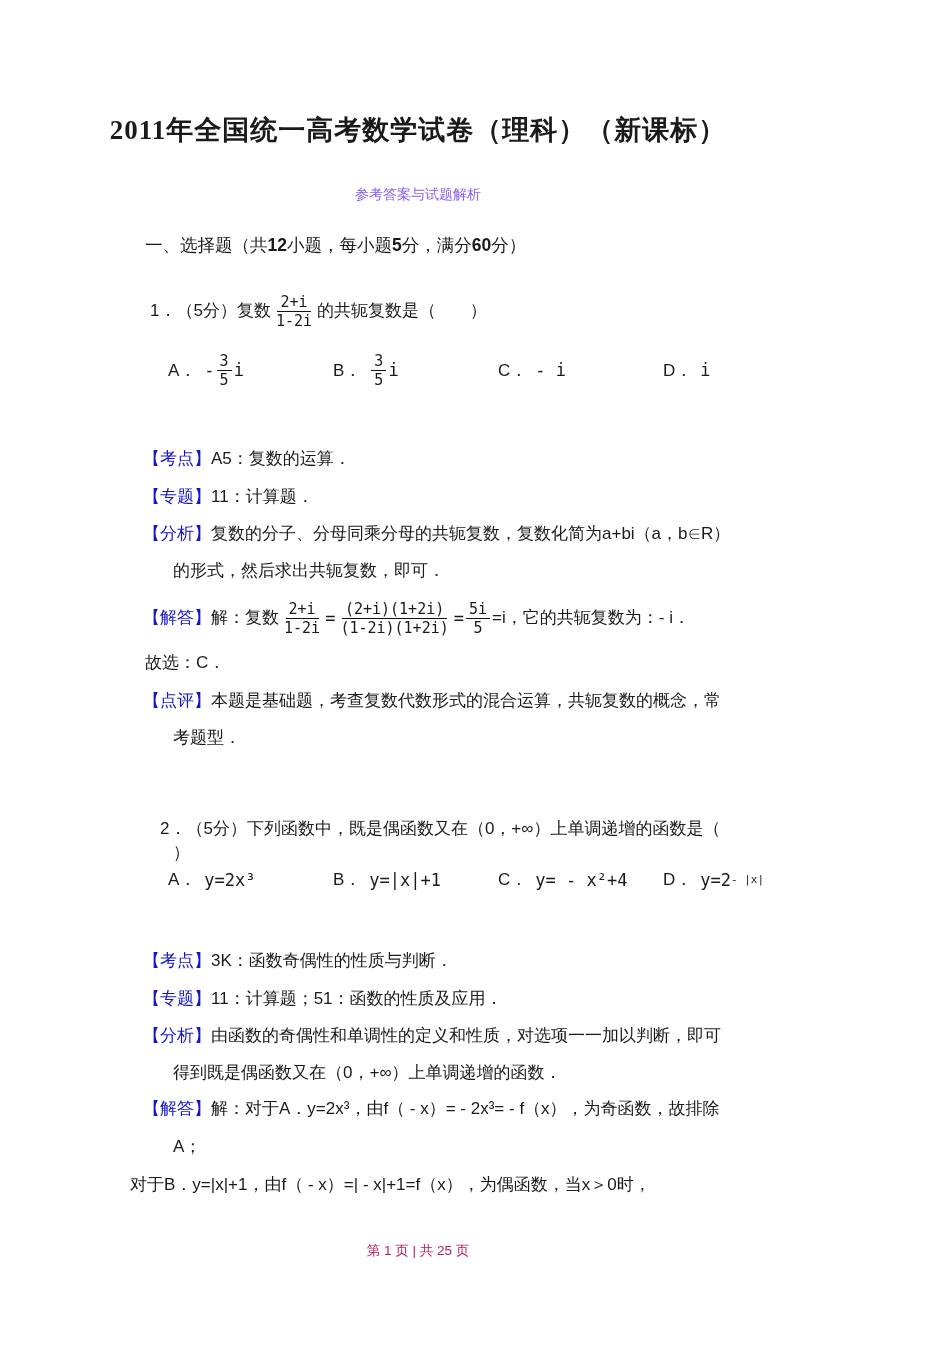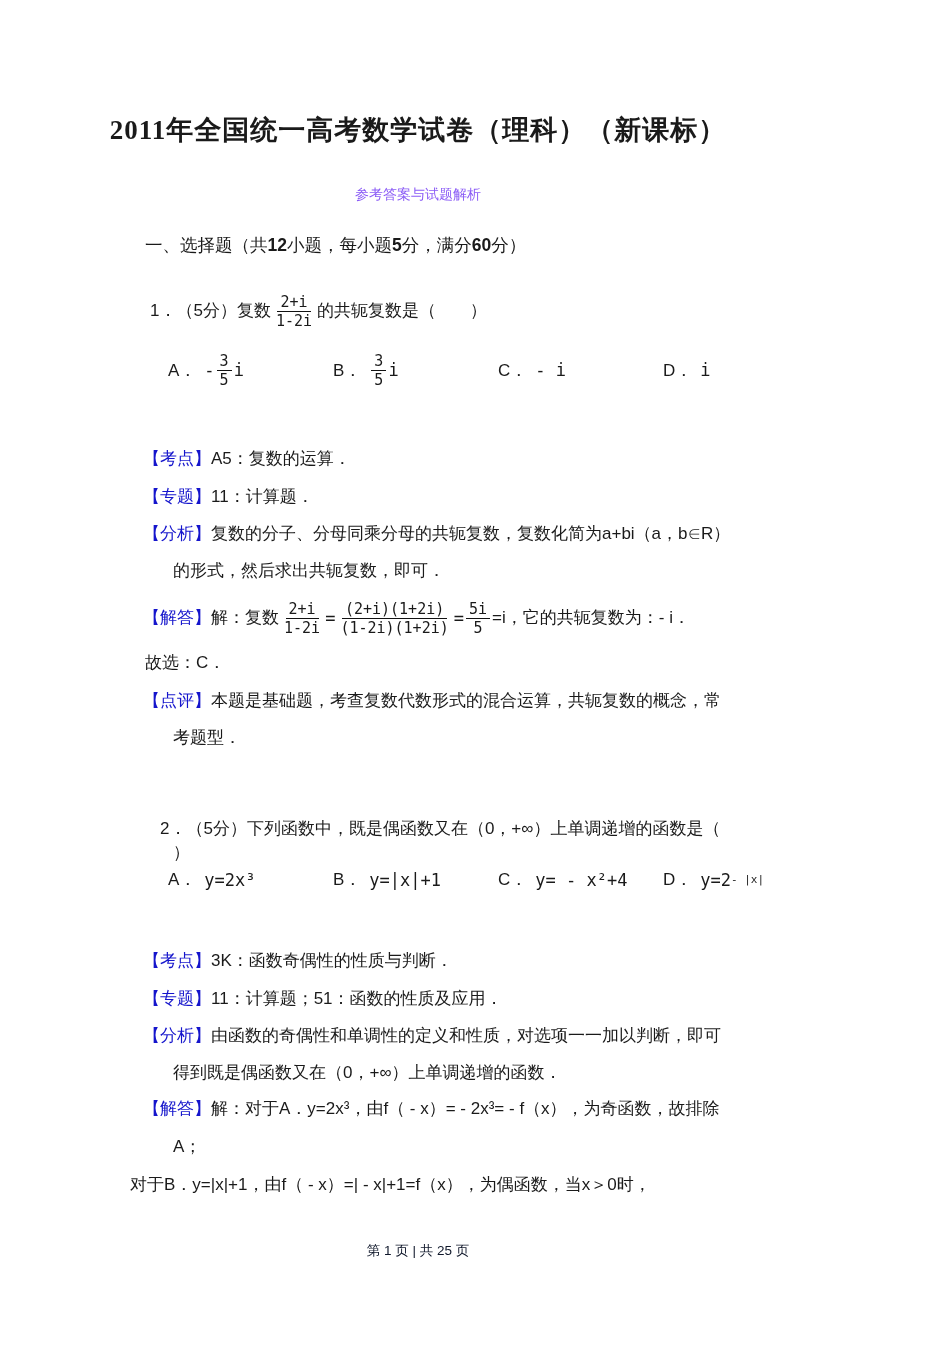--- a/index.html
+++ b/index.html
@@ -19,21 +19,21 @@
   .frow { display:flex; align-items:center; }
   .frac { display:inline-flex; flex-direction:column; align-items:center;
           font-family:"DejaVu Sans Mono", monospace; font-size:15px; line-height:1.2; margin:0 2px; }
   .frac .fn { padding:0 3px; border-bottom:1.4px solid #111; }
   .frac .fd { padding:0 3px;text-align:center; }
   .opts { display:flex; width:680px; }
   .opt { width:165px; display:flex; align-items:center; font-size:17px; }
   .opt:first-child { margin-left:18px; }
   .optlabel { margin-right:8px; }
   sup.exp { font-size:11px; vertical-align:super; font-family:"DejaVu Sans Mono", monospace; }
-  .footer { font-size:13.5px; color:#0f172a; }
+  .footer { font-size:13.5px; color:#be185d; }
 </style>
 </head>
 <body>
 
 <div class="abs center title" style="top:112px;">2011年全国统一高考数学试卷（理科）（新课标）</div>
 
 <div class="abs center subtitle" style="top:186px;">参考答案与试题解析</div>
 
 <div class="abs heading" style="top:233px; left:145px;">
   <span>一、选择题（共</span><span class="b">12</span><span>小题，每小题</span><span class="b">5</span><span>分，满分</span><span class="b">60</span><span>分）</span>

